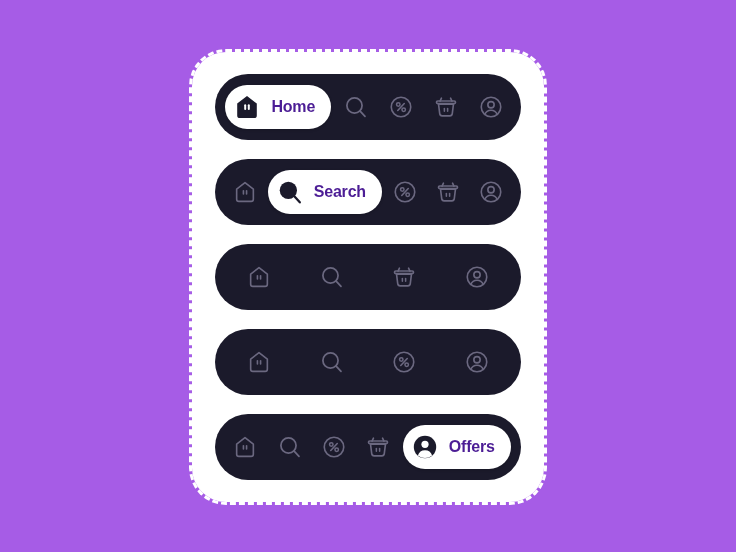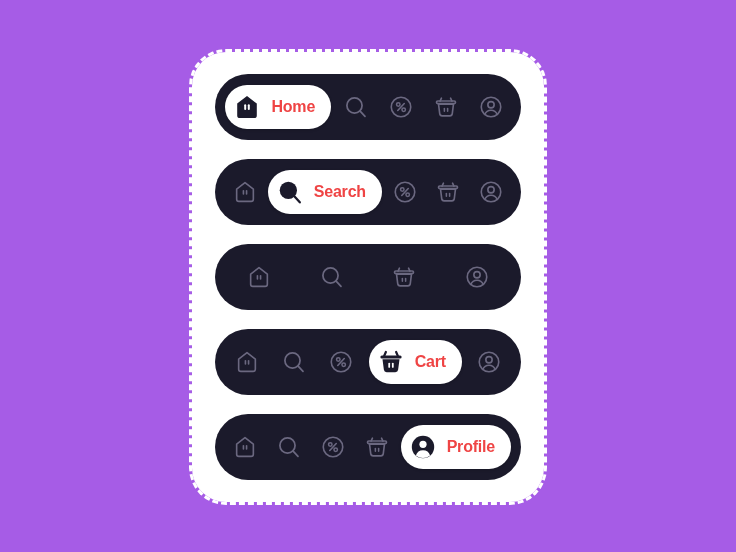--- a/index.html
+++ b/index.html
@@ -83,21 +83,21 @@
     height: 32px;
     display: flex;
     align-items: center;
     justify-content: center;
     flex: 0 0 auto;
   }
 
   .nav-label {
     font-size: 16px;
     font-weight: bold;
-    color: #ef4444;
+    color: #4c1d95;
     letter-spacing: -0.2px;
     white-space: nowrap;
     line-height: 1;
   }
 
   svg { display: block; }
 </style>
 </head>
 <body>
 
@@ -262,32 +262,20 @@
       <div class="nav-item inactive">
         <span class="icon-wrap">
           <svg xmlns="http://www.w3.org/2000/svg" viewBox="0 0 24 24" width="26" height="26">
             <circle cx="12" cy="12" r="9" fill="none" stroke="#6b6880" stroke-width="1.5"></circle>
             <line x1="9" y1="15.2" x2="15" y2="8.8" stroke="#6b6880" stroke-width="1.5" stroke-linecap="round"></line>
             <circle cx="9.5" cy="9.6" r="1.6" fill="none" stroke="#6b6880" stroke-width="1.4"></circle>
             <circle cx="14.5" cy="14.5" r="1.6" fill="none" stroke="#6b6880" stroke-width="1.4"></circle>
           </svg>
         </span>
       </div>
-      <div class="nav-item active">
-        <span class="icon-wrap">
-          <svg xmlns="http://www.w3.org/2000/svg" viewBox="0 0 24 24" width="28" height="28">
-            <path d="M7.6 3.4 6.2 6.6M16.4 3.4l1.4 3.2" stroke="#1b1a2b" stroke-width="1.9" stroke-linecap="round"></path>
-            <rect x="2.9" y="6.4" width="18.2" height="2.6" rx="1.3" fill="#1b1a2b"></rect>
-            <path d="M4.7 9.6h14.6l-1.2 9.1a2.4 2.4 0 0 1-2.4 2.1H8.3a2.4 2.4 0 0 1-2.4-2.1Z" fill="#1b1a2b"></path>
-            <rect x="9.7" y="12.6" width="1.5" height="4.4" rx="0.75" fill="#fff"></rect>
-            <rect x="12.8" y="12.6" width="1.5" height="4.4" rx="0.75" fill="#fff"></rect>
-          </svg>
-        </span>
-        <span class="nav-label">Cart</span>
-      </div>
       <div class="nav-item inactive">
         <span class="icon-wrap">
           <svg xmlns="http://www.w3.org/2000/svg" viewBox="0 0 24 24" width="26" height="26">
             <circle cx="12" cy="12" r="9" fill="none" stroke="#6b6880" stroke-width="1.5"></circle>
             <circle cx="12" cy="9.9" r="2.9" fill="none" stroke="#6b6880" stroke-width="1.5"></circle>
             <path d="M6.3 18.9a6.1 6.1 0 0 1 11.4 0" fill="none" stroke="#6b6880" stroke-width="1.5" stroke-linecap="round"></path>
           </svg>
         </span>
       </div>
     </div>
@@ -331,16 +319,16 @@
         </span>
       </div>
       <div class="nav-item active">
         <span class="icon-wrap">
           <svg xmlns="http://www.w3.org/2000/svg" viewBox="0 0 24 24" width="28" height="28">
             <circle cx="12" cy="12" r="9.6" fill="#1b1a2b"></circle>
             <circle cx="12" cy="9.7" r="3.1" fill="#fff"></circle>
             <path d="M5.9 19.3a6.4 6.4 0 0 1 12.2 0 9.5 9.5 0 0 1-12.2 0Z" fill="#fff"></path>
           </svg>
         </span>
-        <span class="nav-label">Profile</span>
+        <span class="nav-label">Offers</span>
       </div>
     </div>
   </div>
 
 </body></html>

